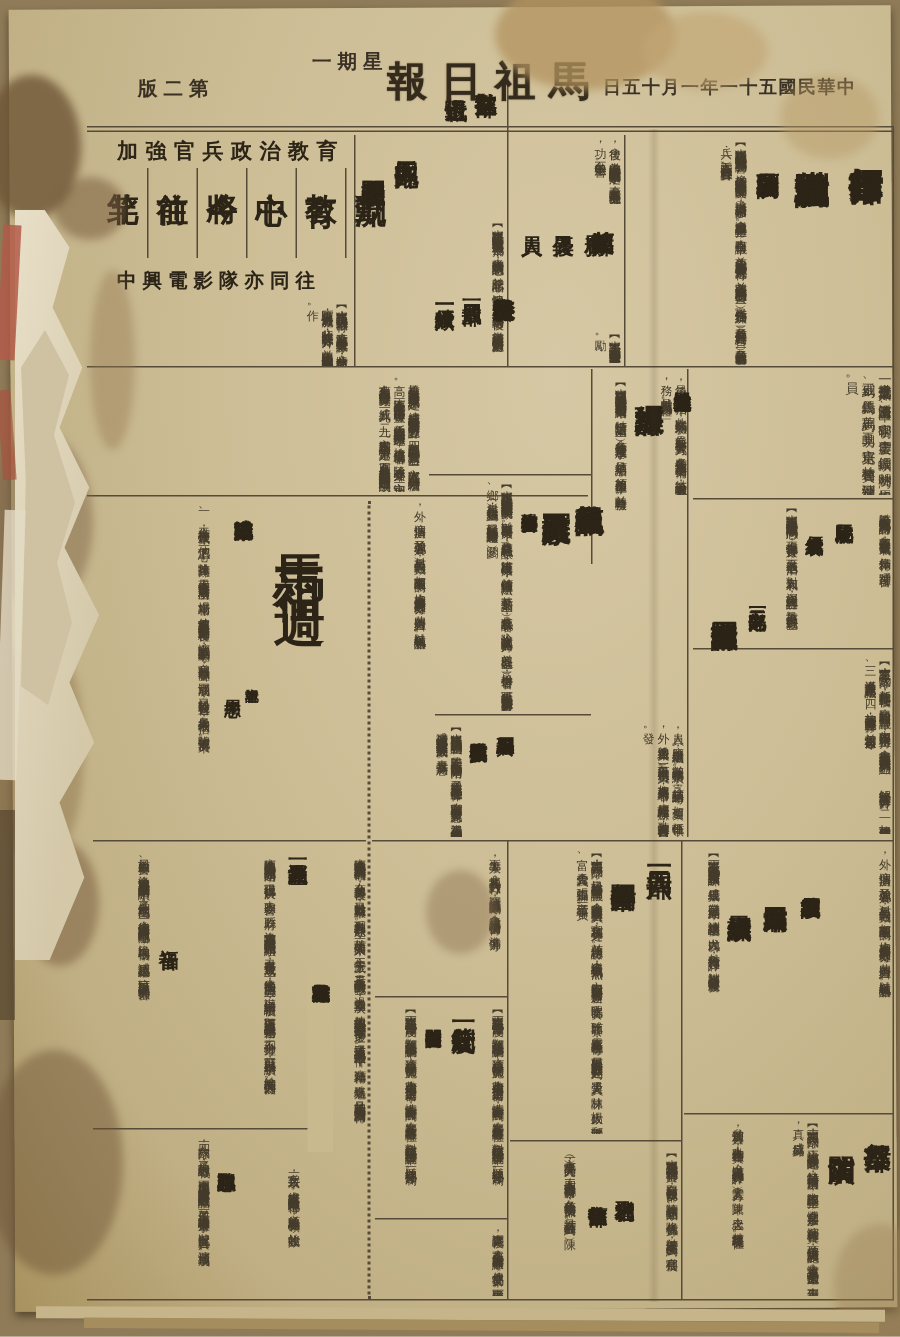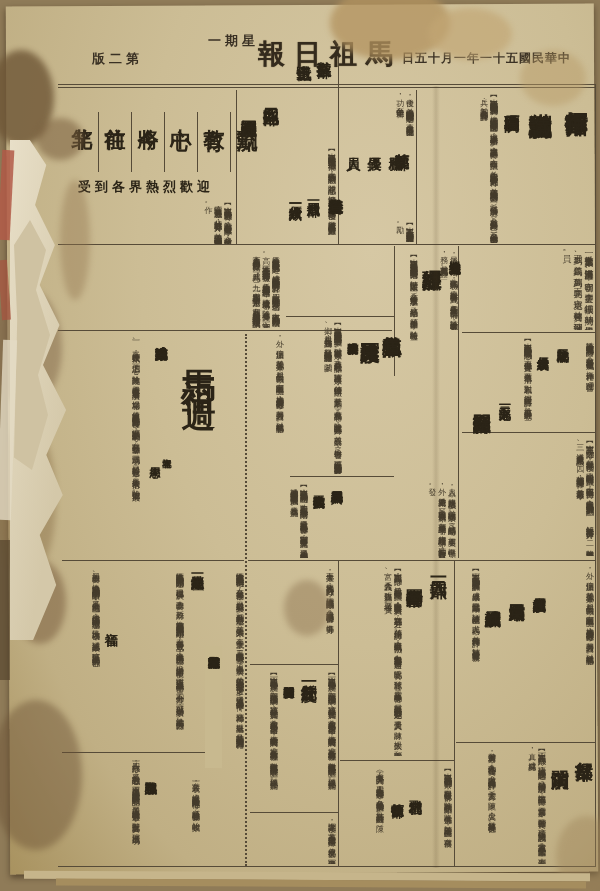--- a/index.html
+++ b/index.html
@@ -60,29 +60,30 @@
     <div>服務</div>
     <div>優異</div>
     <div>人員</div>
   </div>
   <div class="abs bd" style="left:342px;top:220px;width:72px;height:22px;">【本報訊】八六七之五部隊頒發服務優異人員獎金，以資鼓勵。</div>
 
   <div class="abs head v" style="left:260px;top:96px;height:132px;font-size:16px;">九四二九部隊</div>
   <div class="abs head v" style="left:238px;top:108px;height:136px;font-size:16px;">召開榮團會議</div>
   <div class="abs rule" style="left:236px;top:90px;width:1px;height:154px;"></div>
 
+  <div class="abs head" style="left:78px;top:92px;font-size:14px;letter-spacing:5px;">加強官兵政治教育</div>
   <div class="abs bigrow" style="left:66px;top:112px;height:60px;font-size:21px;">
     <div>流動</div>
     <div>教育</div>
     <div>中心</div>
     <div>今將</div>
     <div>前往</div>
     <div>北竿</div>
   </div>
-  <div class="abs head" style="left:78px;top:178px;font-size:13px;letter-spacing:4px;">受到各界熱烈歡迎</div>
+  <div class="abs head" style="left:78px;top:178px;font-size:13px;letter-spacing:4px;">中興電影隊亦同往</div>
   <div class="abs bd" style="left:64px;top:200px;width:168px;height:44px;">【本報訊】爲加強官兵政治教育，流動教育中心及中興電影隊，今將前往北竿地區，爲各地區駐軍官兵巡迴施教，此行除放映教育影片外，並由隨隊人員擔任國軍官兵政治教育講授五十一年度士官兵政治教育的教學工作。</div>
 
   <div class="abs rule" style="left:58px;top:244px;width:538px;height:1px;"></div>
 
   <div class="abs bd" style="left:462px;top:248px;width:132px;height:82px;font-size:9px;">一批受獎名單如下：（溫濟海）王阿華、官學明、李慶雲、鍾振嶼、林明灣、馬旭鳴、威玉到、義馬鑄、萬馬到、玉見明、宗培克、林連勾賓、清到深健、到海明等十九員。</div>
   <div class="abs rule" style="left:462px;top:332px;width:134px;height:1px;"></div>
 
   <div class="abs head v" style="left:446px;top:252px;height:102px;font-size:12px;">避免補給單遺失</div>
   <div class="abs head v" style="left:420px;top:255px;height:118px;font-size:19px;">經理組訂辦法</div>
   <div class="abs bd" style="left:398px;top:252px;width:20px;height:122px;">【本報訊】經理組最近爲避免各單位承領補給品時遺失補給單，特訂定辦法如下：（一）各須作業進行注意事項，承領補給品，須加蓋單位印章，並隨時檢查。</div>

